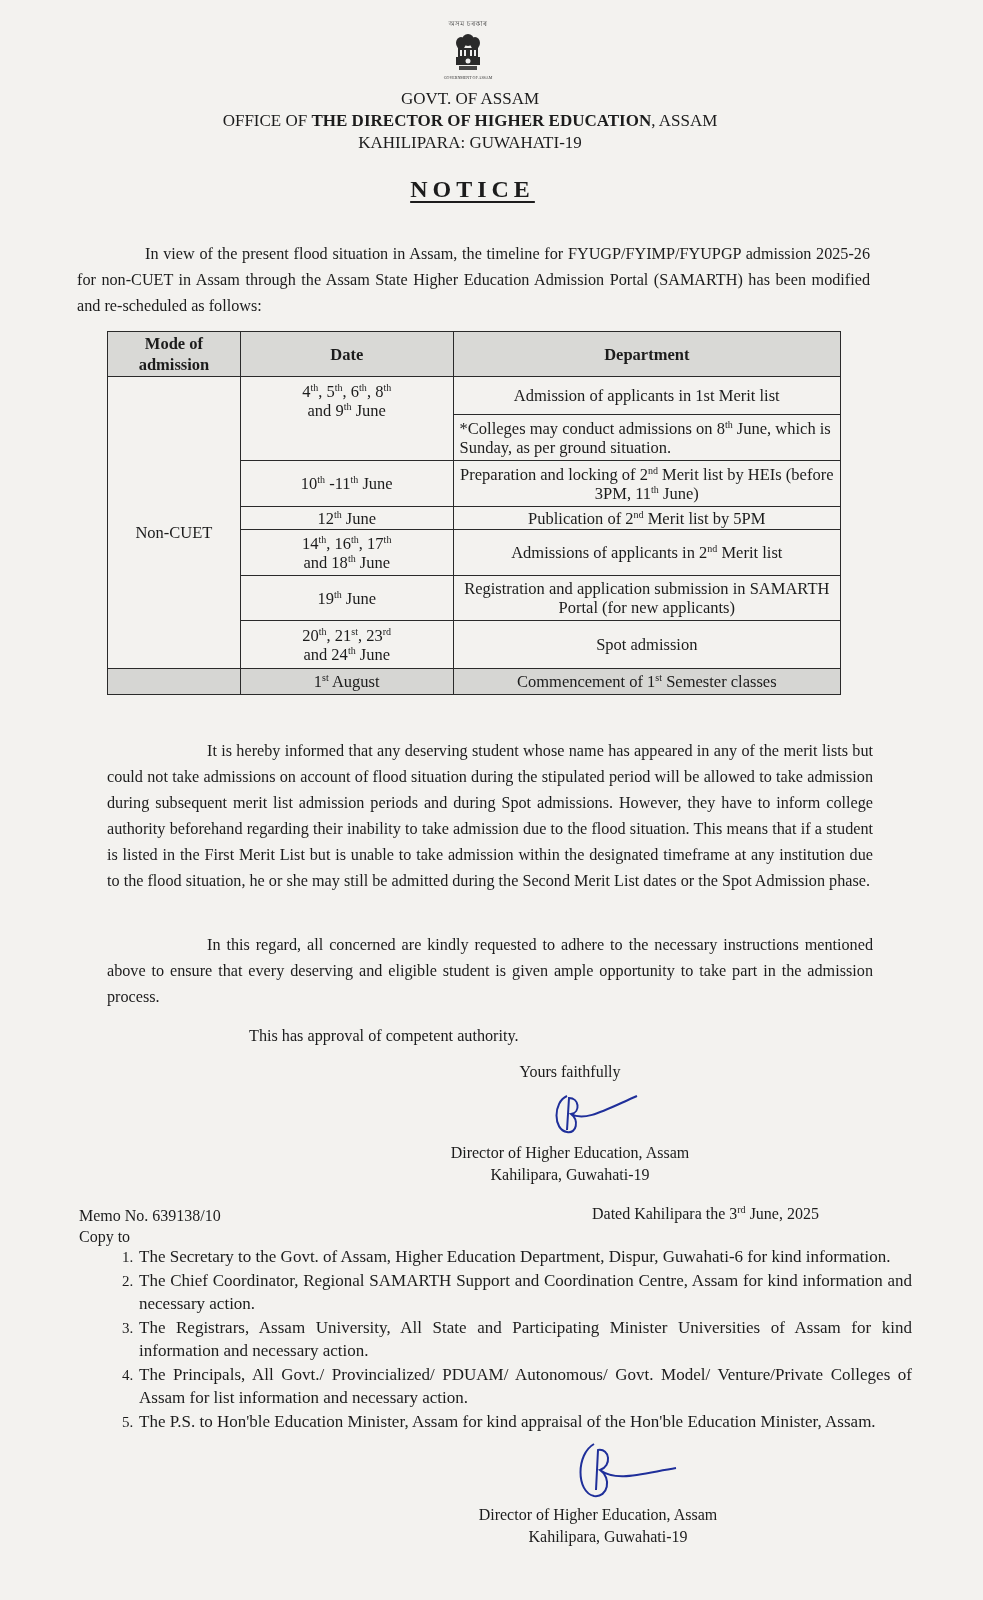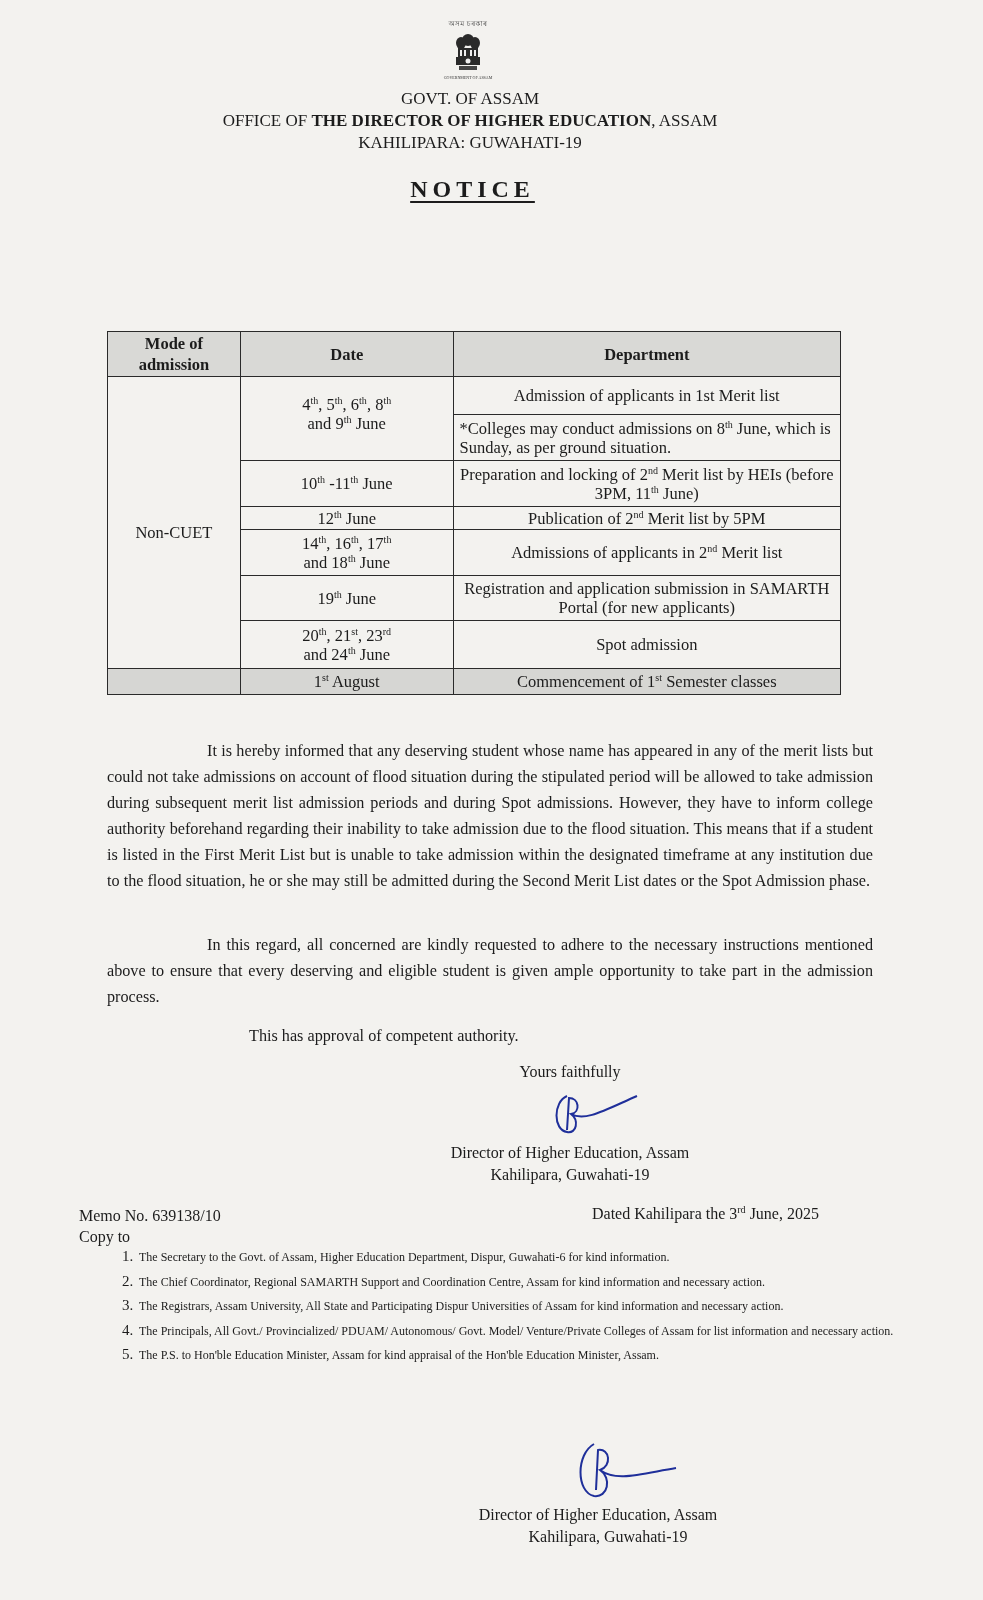--- a/index.html
+++ b/index.html
@@ -19,21 +19,21 @@
   .hdr b { font-weight: bold; }
   .notice { position: absolute; left: 0; width: 945px; top: 176px; text-align: center; font-weight: bold; font-size: 24px; letter-spacing: 5px; text-decoration: underline; text-underline-offset: 4px; }
   .para { position: absolute; font-size: 16.2px; line-height: 26px; text-align: justify; }
   table.sched { position: absolute; left: 107px; top: 331px; width: 734px; border-collapse: collapse; font-size: 16.5px; }
   table.sched td, table.sched th { border: 1.5px solid #2a2a2a; text-align: center; vertical-align: middle; padding: 0 6px; line-height: 19px; }
   table.sched th { background: #d9d9d6; font-weight: bold; height: 44px; }
   table.sched tr.last td { background: #d6d6d3; height: 25px; margin-left: 28px; }
   sup { font-size: 10px; line-height: 0; vertical-align: 6px; }
   .sig-block { position: absolute; text-align: center; font-size: 16px; line-height: 22px; }
   .memo { position: absolute; font-size: 16px; line-height: 22px; }
-  ol.copy { position: absolute; left: 107px; top: 1245px; width: 775px; margin: 0; padding-left: 30px; font-size: 12px; line-height: 23.5px; }
+  ol.copy { position: absolute; left: 107px; top: 1245px; width: 775px; margin: 0; padding-left: 30px; font-size: 17px; line-height: 23.5px; }
   ol.copy li { padding-left: 2px; text-align: justify; }
   ol.copy li::marker { font-size: 15px; }
   .signature { position: absolute; }
 </style>
 </head>
 <body>
 
 <div class="page">
 
   <div class="emblem">
@@ -55,36 +55,37 @@
   </div>
 
   <div class="hdr" style="top:111px;">
     <span>OFFICE OF </span><b>THE DIRECTOR OF HIGHER EDUCATION</b><span>, ASSAM</span>
   </div>
   <div class="hdr" style="top:89px;">GOVT. OF ASSAM</div>
   <div class="hdr" style="top:133px;">KAHILIPARA: GUWAHATI-19</div>
 
   <div class="notice">NOTICE</div>
 
+  <div class="para" style="left:77px; top:241px; width:793px; text-indent:68px;">In view of the present flood situation in Assam, the timeline for FYUGP/FYIMP/FYUPGP admission 2025-26 for non-CUET in Assam through the Assam State Higher Education Admission Portal (SAMARTH) has been modified and re-scheduled as follows:</div>
 
   <table class="sched">
     <colgroup>
         <col style="width:133px">
         <col style="width:213px">
         <col style="width:388px">
       </colgroup>
     <tbody>
         <tr>
       <th style="line-height:21px;">Mode of admission</th>
       <th>Date</th>
       <th>Department</th>
     </tr>
     <tr style="height:38px;">
       <td rowspan="7" style="padding-top:20px;">Non-CUET</td>
-      <td rowspan="2" style="vertical-align:top; padding-top:18px;">4<sup>th</sup>, 5<sup>th</sup>, 6<sup>th</sup>, 8<sup>th</sup><br>and 9<sup>th</sup> June</td>
+      <td rowspan="2" style="vertical-align:top; padding-top:5px;">4<sup>th</sup>, 5<sup>th</sup>, 6<sup>th</sup>, 8<sup>th</sup><br>and 9<sup>th</sup> June</td>
       <td>Admission of applicants in 1st Merit list</td>
     </tr>
     <tr style="height:46px;">
       <td style="text-align:left; padding-left:6px;">*Colleges may conduct admissions on 8<sup>th</sup> June, which is Sunday, as per ground situation.</td>
     </tr>
     <tr style="height:46px;">
       <td>10<sup>th</sup> -11<sup>th</sup> June</td>
       <td>Preparation and locking of 2<sup>nd</sup> Merit list by HEIs (before 3PM, 11<sup>th</sup> June)</td>
     </tr>
     <tr style="height:23px;">
@@ -130,21 +131,21 @@
 
   <div class="memo" style="left:79px; top:1205px;">Memo No. 639138/10</div>
   <div class="memo" style="left:592px; top:1203px;">
     <span>Dated Kahilipara the 3</span><sup>rd</sup><span> June, 2025</span>
   </div>
   <div class="memo" style="left:79px; top:1226px;">Copy to</div>
 
   <ol class="copy">
     <li>The Secretary to the Govt. of Assam, Higher Education Department, Dispur, Guwahati-6 for kind information.</li>
     <li>The Chief Coordinator, Regional SAMARTH Support and Coordination Centre, Assam for kind information and necessary action.</li>
-    <li>The Registrars, Assam University, All State and Participating Dispur Universities of Assam for kind information and necessary action.</li>
+    <li>The Registrars, Assam University, All State and Participating Minister Universities of Assam for kind information and necessary action.</li>
     <li>The Principals, All Govt./ Provincialized/ PDUAM/ Autonomous/ Govt. Model/ Venture/Private Colleges of Assam for list information and necessary action.</li>
     <li>The P.S. to Hon'ble Education Minister, Assam for kind appraisal of the Hon'ble Education Minister, Assam.</li>
   </ol>
 
   <svg class="signature" style="left:570px; top:1440px;" width="110" height="65" viewBox="0 0 110 65">
     <path d="M24 4 C6 14 6 52 24 56 C38 58 42 38 30 30 C42 26 40 8 28 10 L26 50 M30 30 C46 42 70 34 106 28" fill="none" stroke="#1f2f9a" stroke-width="2"></path>
   </svg>
 
   <div class="sig-block" style="left:468px; top:1504px; width:260px;">
     <div>Director of Higher Education, Assam</div>

